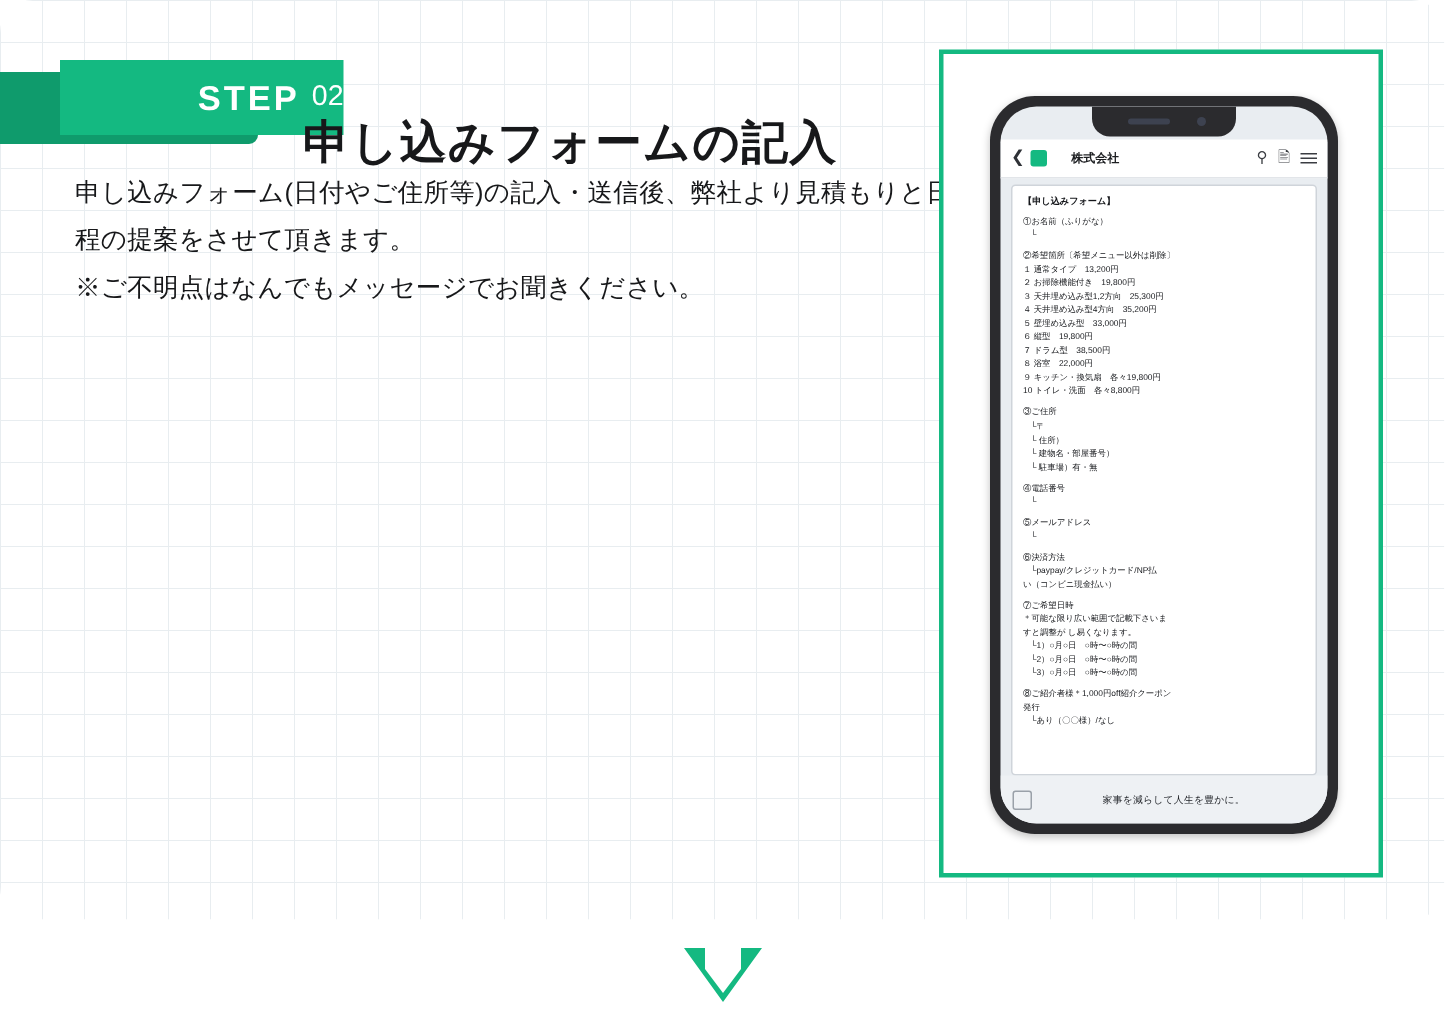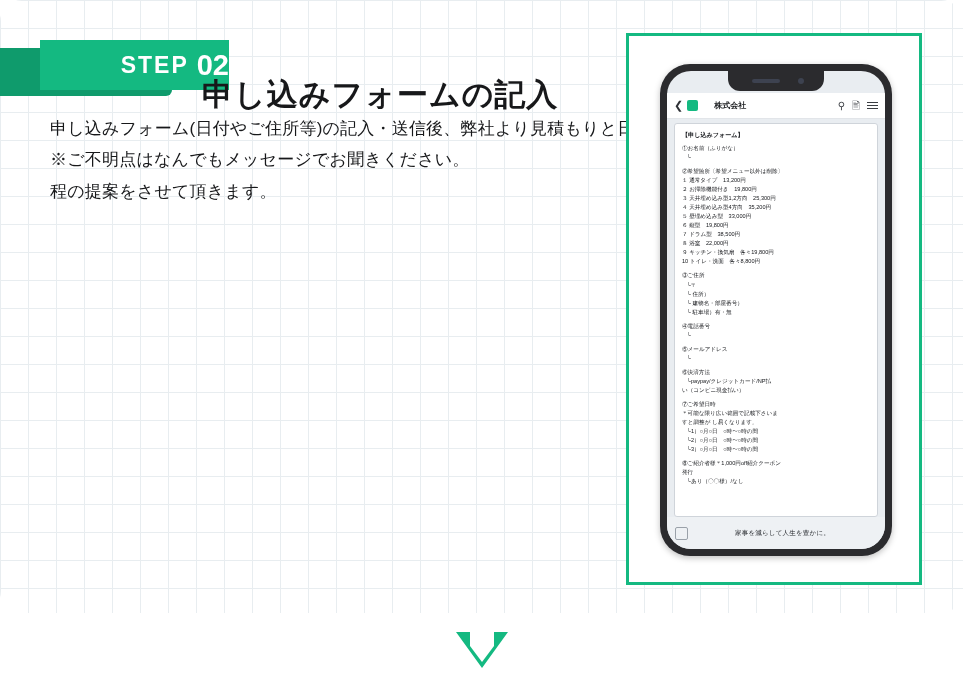--- a/index.html
+++ b/index.html
@@ -55,22 +55,22 @@
     gap: 8px;
     color: #ffffff;
     margin-left: 40px;
   }
   .ribbon .step-word {
     font-size: 23px;
     font-weight: bold;
     letter-spacing: 2px;
   }
   .ribbon .step-num {
-    font-size: 29px;
-    font-weight: bold;
+    font-size: 19px;
+    font-weight: normal;
     letter-spacing: 0px;
   }
 
   
   .heading {
     position: absolute;
     left: 202px;
     top: 46px;
     font-size: 31px;
     font-weight: bold;
@@ -283,22 +283,22 @@
   <div class="ribbon-shadow"></div>
   <div class="ribbon">
     <span class="step-word">STEP</span>
     <span class="step-num">02</span>
   </div>
 
   <div class="heading">申し込みフォームの記入</div>
 
   <div class="body-text">
     <span class="ln">申し込みフォーム(日付やご住所等)の記入・送信後、弊社より見積もりと日</span>
+    <span class="ln">程の提案をさせて頂きます。</span>
     <span class="ln">※ご不明点はなんでもメッセージでお聞きください。</span>
-    <span class="ln">程の提案をさせて頂きます。</span>
   </div>
 
   <div class="phone-panel">
     <div class="phone">
       <div class="screen">
 
         <div class="notch">
           <div class="spk"></div>
           <div class="cam"></div>
         </div>

